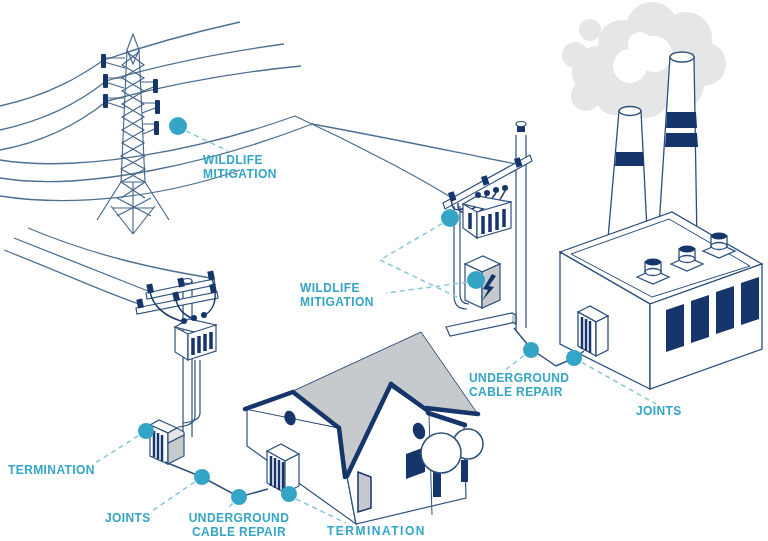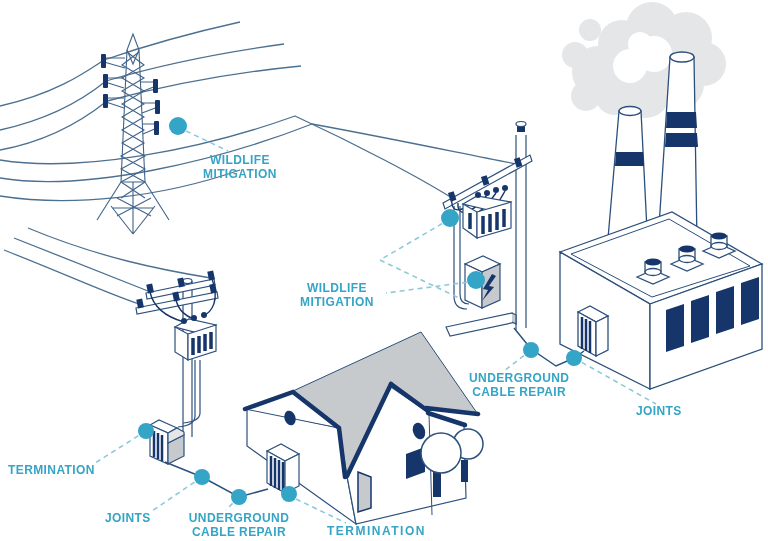--- a/index.html
+++ b/index.html
@@ -1,20 +1,20 @@
 <!DOCTYPE html>
 <html><head>
 <meta charset="utf-8">
 <style>
   html,body{margin:0;padding:0;background:#ffffff;}
   #stage{position:relative;width:768px;height:541px;background:#ffffff;overflow:hidden;
          font-family:"Liberation Sans",sans-serif;}
   #art{position:absolute;left:0;top:0;}
   .lbl{position:absolute;color:#34a5c6;font-weight:700;font-size:12px;line-height:14px;
-       letter-spacing:.4px;white-space:nowrap;text-align:center;}
+       letter-spacing:.4px;white-space:nowrap;}
   .lbl span{display:block;}
   .center{text-align:center;}
 </style>
 </head>
 <body>
 
 <div id="stage">
 
 <svg id="art" width="768" height="541" viewBox="0 0 768 541">
 

